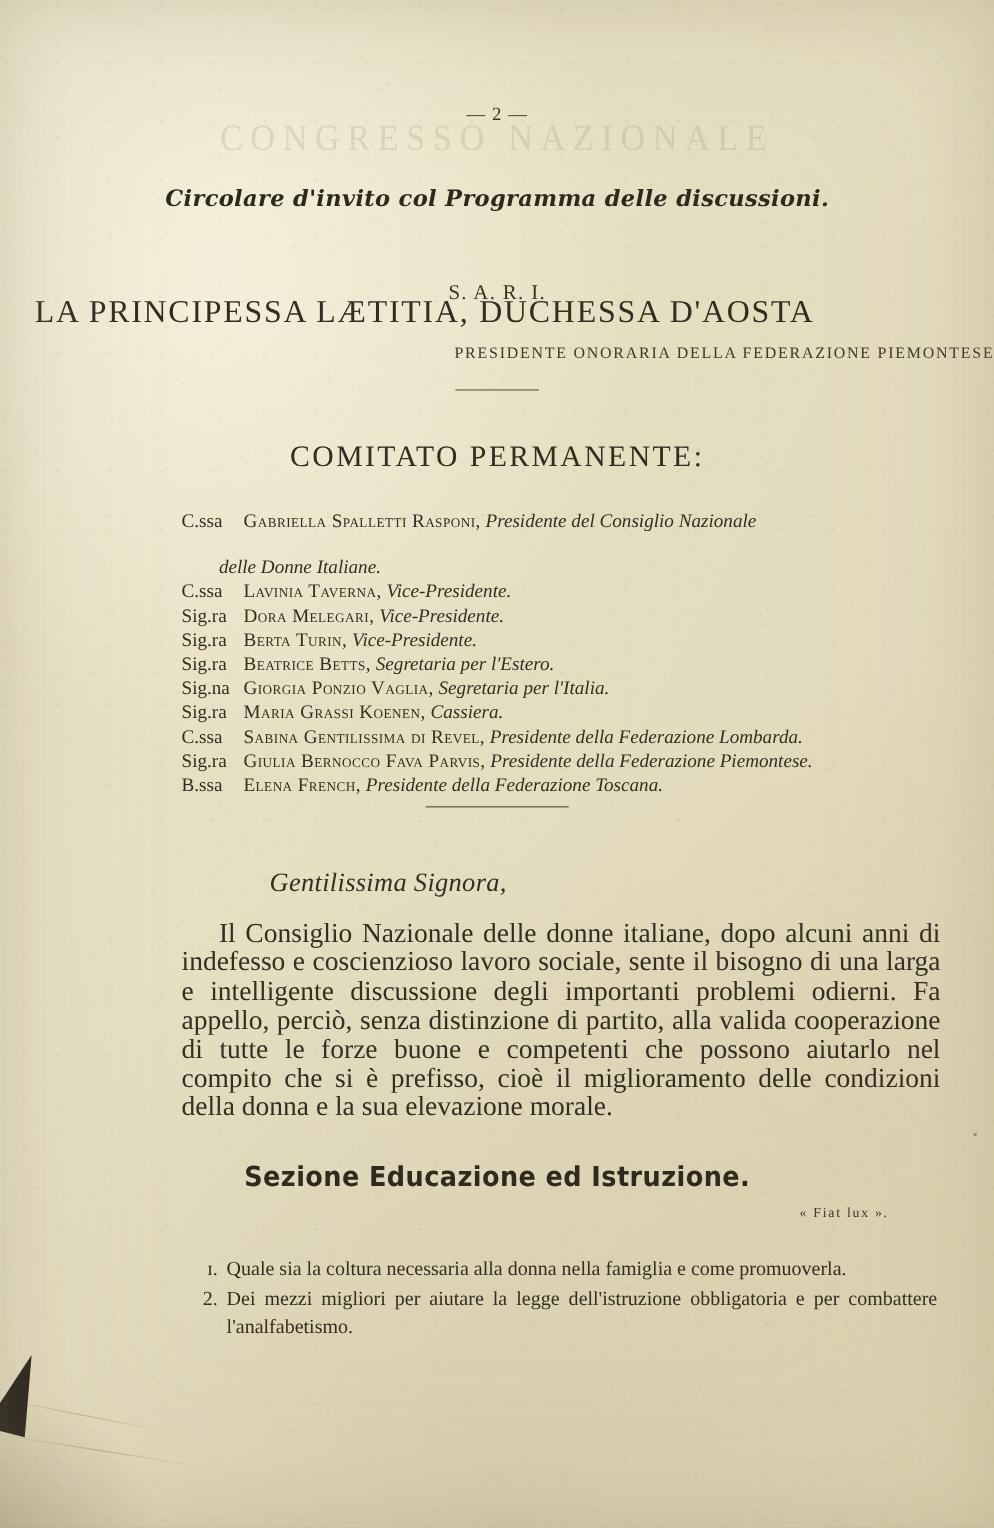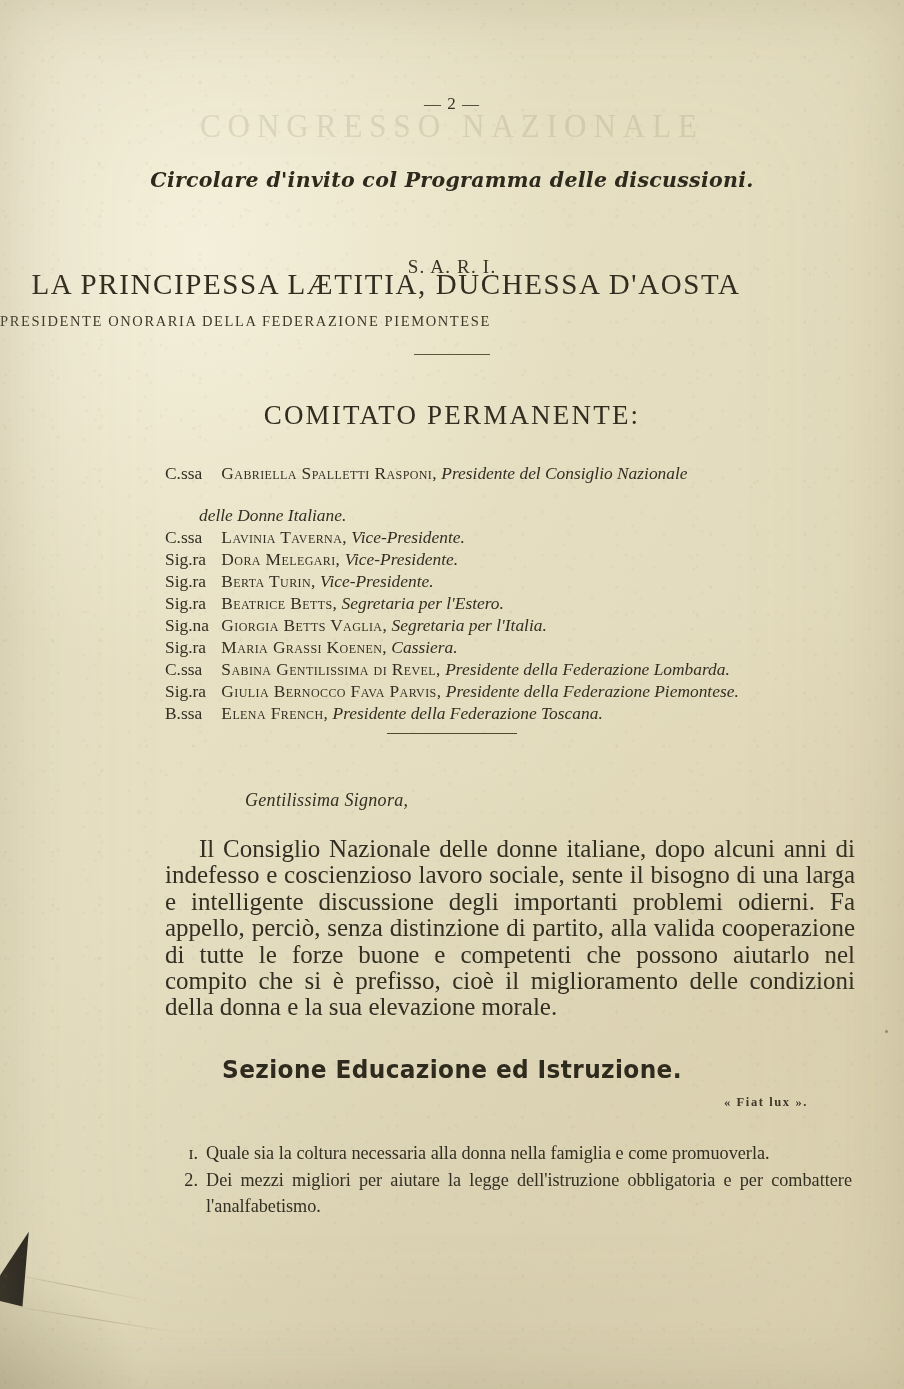--- a/index.html
+++ b/index.html
@@ -154,21 +154,21 @@
     font-size: 29px;
     letter-spacing: 1.6px;
     color: #332d21;
     white-space: nowrap;
   }
   .royal-role {
     position: absolute;
     top: 313px;
     left: 0;
     width: 904px;
-    text-align: left;
+    text-align: right;
     font-size: 14.5px;
     letter-spacing: 1.6px;
     color: #3d3729;
   }
   .rule-1 {
     position: absolute;
     top: 354px;
     left: 50%;
     transform: translateX(-50%);
     width: 76px;
@@ -228,21 +228,21 @@
   .member.wrap .cont {
     display: block;
     padding-left: 34px;
   }
 
   .salutation {
     position: absolute;
     top: 790px;
     left: 245px;
     font-style: italic;
-    font-size: 18px;
+    font-size: 24px;
     color: #332e22;
     letter-spacing: 0.3px;
   }
 
   #body-text {
     position: absolute;
     top: 836px;
     left: 165px;
     width: 690px;
     font-size: 25px;
@@ -273,21 +273,20 @@
     position: absolute;
     top: 1095px;
     left: 0;
     width: 904px;
     text-align: right;
     padding-right: 96px;
     box-sizing: border-box;
     font-size: 12.5px;
     letter-spacing: 1.6px;
     color: #3d3729;
-    font-weight: bold;
   }
 
   #topics {
     position: absolute;
     top: 1140px;
     left: 172px;
     width: 680px;
     font-size: 18.2px;
     line-height: 26px;
     color: #332e22;
@@ -329,21 +328,21 @@
     <div class="rule-1"></div>
 
     <div class="committee-heading">COMITATO PERMANENTE:</div>
 
     <div id="roster">
         <div class="member wrap"><span class="honorific">C.ssa</span> <span class="sc">Gabriella Spalletti Rasponi,</span> <span class="role">Presidente del Consiglio Nazionale</span><span class="role cont">delle Donne Italiane.</span></div>
         <div class="member"><span class="honorific">C.ssa</span> <span class="sc">Lavinia Taverna,</span> <span class="role">Vice-Presidente.</span></div>
         <div class="member"><span class="honorific">Sig.ra</span> <span class="sc">Dora Melegari,</span> <span class="role">Vice-Presidente.</span></div>
         <div class="member"><span class="honorific">Sig.ra</span> <span class="sc">Berta Turin,</span> <span class="role">Vice-Presidente.</span></div>
         <div class="member"><span class="honorific">Sig.ra</span> <span class="sc">Beatrice Betts,</span> <span class="role">Segretaria per l'Estero.</span></div>
-        <div class="member"><span class="honorific">Sig.na</span> <span class="sc">Giorgia Betts Vaglia,</span> <span class="role">Segretaria per l'Italia.</span></div>
+        <div class="member"><span class="honorific">Sig.na</span> <span class="sc">Giorgia Ponzio Vaglia,</span> <span class="role">Segretaria per l'Italia.</span></div>
         <div class="member"><span class="honorific">Sig.ra</span> <span class="sc">Maria Grassi Koenen,</span> <span class="role">Cassiera.</span></div>
         <div class="member"><span class="honorific">C.ssa</span> <span class="sc">Sabina Gentilissima di Revel,</span> <span class="role">Presidente della Federazione Lombarda.</span></div>
         <div class="member"><span class="honorific">Sig.ra</span> <span class="sc">Giulia Bernocco Fava Parvis,</span> <span class="role">Presidente della Federazione Piemontese.</span></div>
         <div class="member"><span class="honorific">B.ssa</span> <span class="sc">Elena French,</span> <span class="role">Presidente della Federazione Toscana.</span></div>
       </div>
 
     <div class="rule-2"></div>
 
     <div class="salutation">Gentilissima Signora,</div>
 

